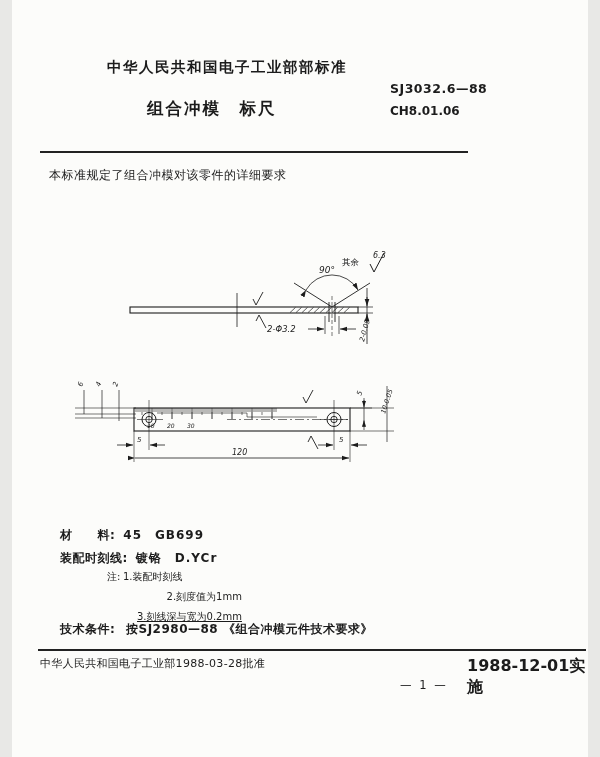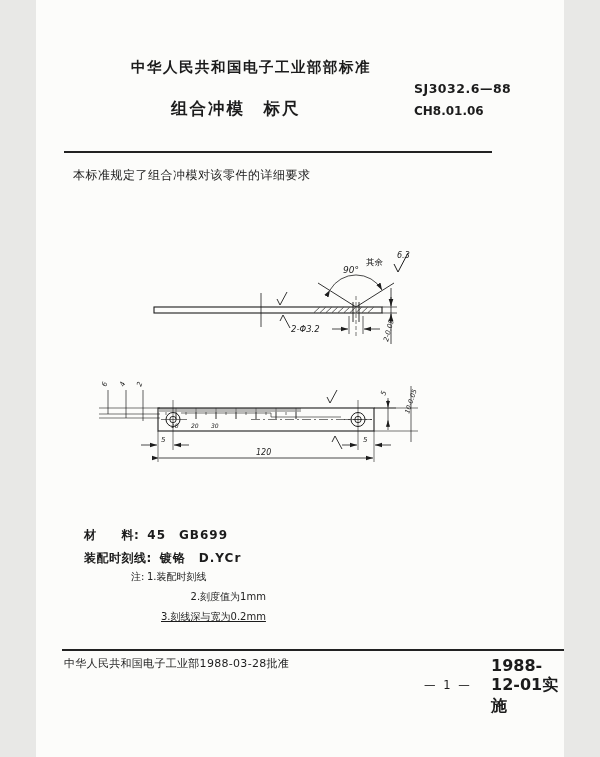--- a/index.html
+++ b/index.html
@@ -1,17 +1,17 @@
 <!DOCTYPE html>
 <html><head>
 <meta charset="utf-8">
 <style>
   html,body{margin:0;padding:0;background:#e8e8e6;}
   .page{
-    position:relative;width:528px;height:757px;margin:0 auto;
+    position:relative;width:576px;height:757px;margin:0 auto;
     background:#fcfcfa;color:#1c1c1c;overflow:hidden;
     font-family:"DejaVu Sans","Liberation Sans",sans-serif;
   }
   .abs{position:absolute;}
   .hdr-org{left:95px;top:58px;font-size:14.5px;font-weight:bold;letter-spacing:1.5px;}
   .hdr-std{left:378px;top:81px;font-size:12.5px;font-weight:bold;letter-spacing:.5px;}
   .hdr-title{left:135px;top:98px;font-size:16.5px;font-weight:bold;letter-spacing:2px;}
   .hdr-code{left:378px;top:104px;font-size:12px;font-weight:bold;}
   .rule-top{left:28px;top:151px;width:428px;height:2px;background:#222;}
   .intro{left:37px;top:167px;font-size:12px;letter-spacing:.5px;}
@@ -245,19 +245,23 @@
     </div>
   </div>
 
   <div class="abs notes" style="position:absolute;">
     <span class="note-label">注:</span>
     <div class="note-item">1.装配时刻线</div>
     <div class="note-item" style="margin-left:30px;text-align:right;">2.刻度值为1mm</div>
     <div class="note-item" style="margin-left:30px;text-decoration:underline;">3.刻线深与宽为0.2mm</div>
   </div>
 
+  <div class="abs tech">
+    <span>技术条件:</span>
+    <span style="font-weight:normal;margin-left:6px;font-weight:bold;">按SJ2980—88 《组合冲模元件技术要求》</span>
+  </div>
 
   <div class="abs rule-bottom"></div>
   <div class="abs ft-appr">中华人民共和国电子工业部1988-03-28批准</div>
   <div class="abs ft-eff">1988-12-01实施</div>
   <div class="abs ft-page">— 1 —</div>
 
 </div>
 
 </body></html>

